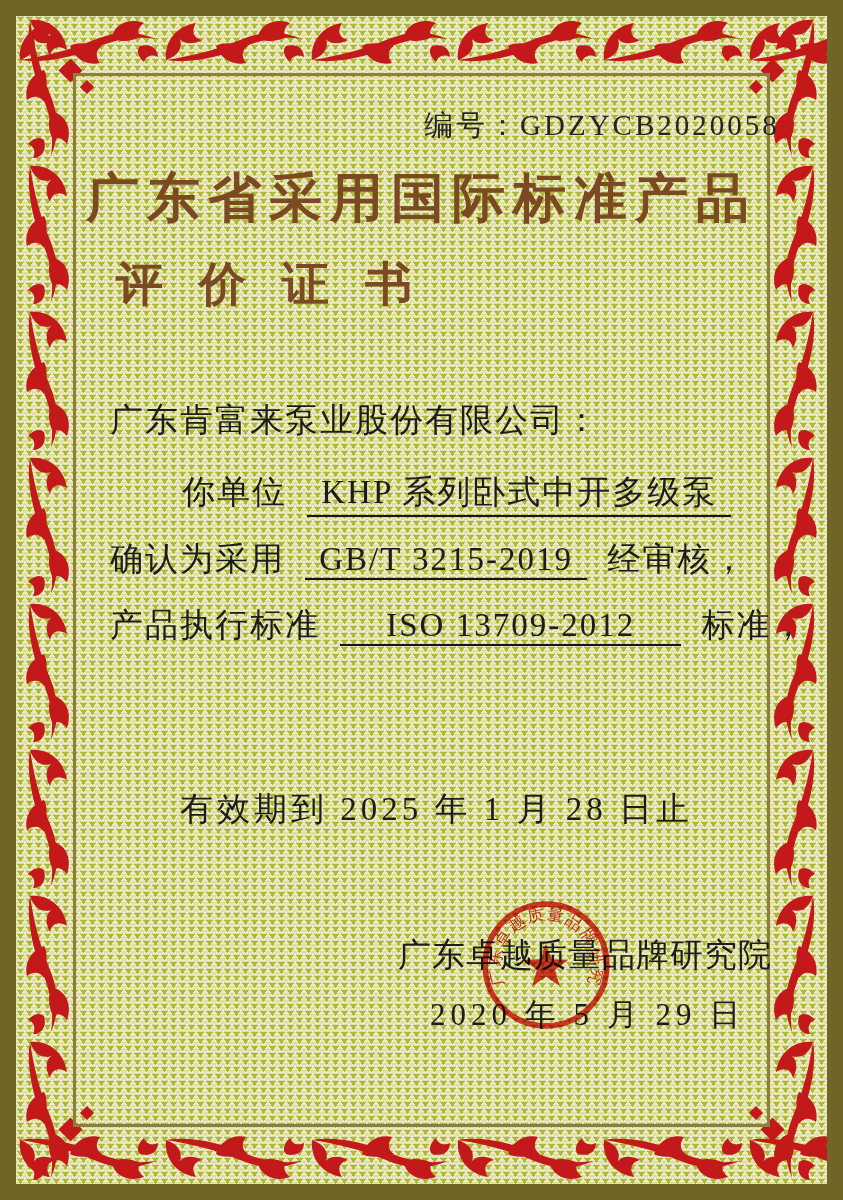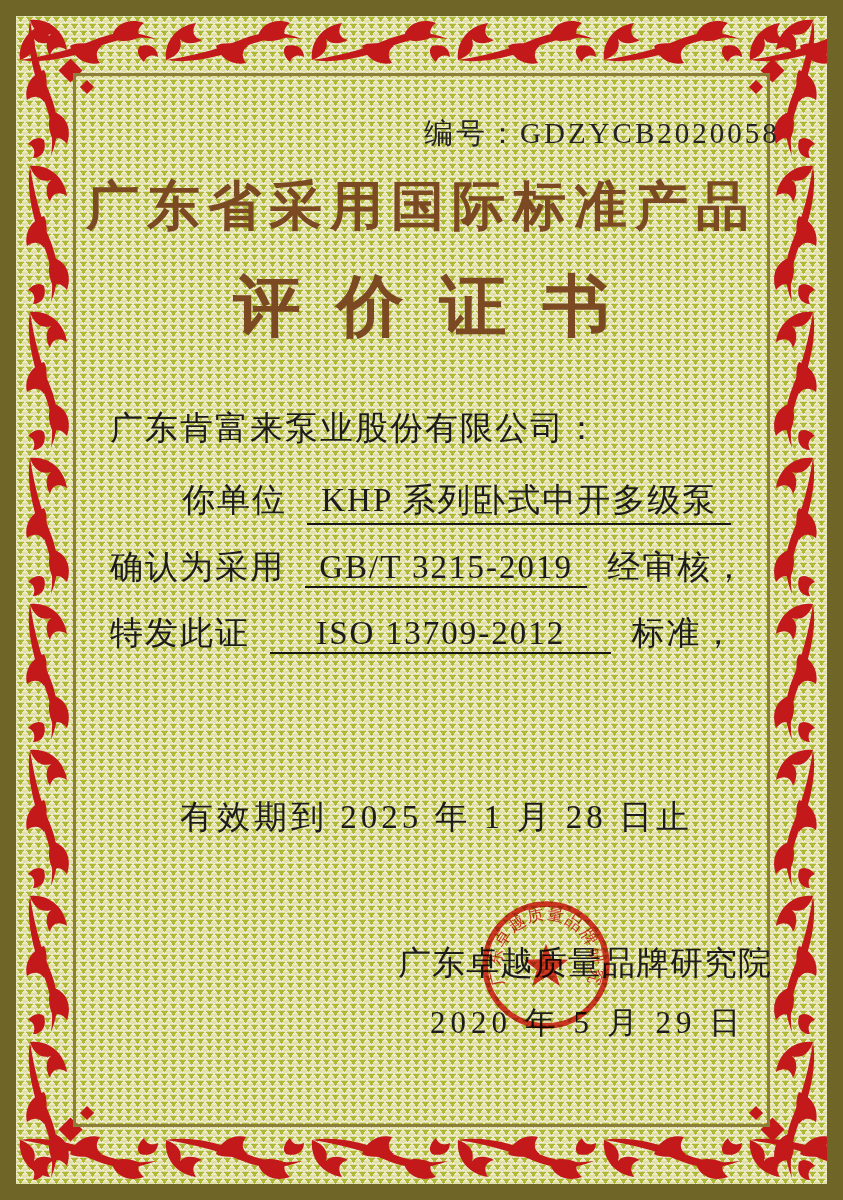--- a/index.html
+++ b/index.html
@@ -36,29 +36,29 @@
   .orn-strip{display:flex;height:58px;}
   .orn-side-strip{position:absolute;left:58px;top:0;width:1168px;height:58px;
     transform-origin:0 0;transform:rotate(90deg);display:flex;}
   .motif{flex:none;width:146px;height:58px;}
   .motif path{fill:#c3191b;}
   
   .diamond{position:absolute;background:#c3191b;transform:rotate(45deg);}
   .d1{width:17px;height:17px;}
   .d2{width:10px;height:10px;}
   
-  .txt{position:absolute;color:#1c1c1c;white-space:nowrap;margin-top:8px;}
+  .txt{position:absolute;color:#1c1c1c;white-space:nowrap;}
   .serial{left:424px;top:106px;font-size:29px;letter-spacing:3px;color:#242424;}
   .title{
     left:80px;right:80px;top:163px;text-align:center;
     font-size:53px;font-weight:bold;letter-spacing:8px;color:#7b4a22;
   }
   .subtitle{
-    left:80px;right:80px;top:253px;text-align:center;
-    font-size:67px;font-weight:bold;letter-spacing:36px;padding-left:36px;color:#7b4a22;
+    left:80px;right:80px;top:253px;
+    font-size:47px;font-weight:bold;letter-spacing:36px;padding-left:36px;color:#7b4a22;
   }
   .body-line{font-size:33px;letter-spacing:2px;}
   .company{left:110px;top:398px;}
   .l-unit{left:182px;top:470px;}
   .l-std{left:110px;top:537px;}
   .l-adopt{left:110px;top:603px;}
   .l-close{left:110px;top:669px;}
   .l-valid{left:180px;top:787px;letter-spacing:4px;}
   .issuer{left:398px;top:933px;font-size:33px;letter-spacing:1px;}
   .issue-date{left:430px;top:994px;font-size:31px;letter-spacing:5px;}
@@ -314,21 +314,21 @@
 
   <div class="txt body-line company">广东肯富来泵业股份有限公司：</div>
 
   <div class="txt body-line l-std">
     <span>确认为采用</span>
     <span class="uline">GB/T 3215-2019</span>
     <span>经审核，</span>
   </div>
 
   <div class="txt body-line l-adopt">
-    <span>特发此证</span>
+    <span>产品执行标准</span>
     <span class="uline wide">ISO 13709-2012</span>
     <span>标准，</span>
   </div>
 
 
   <div class="txt body-line l-valid">有效期到  2025 年 1 月 28 日止</div>
 
   <div class="txt issuer">广东卓越质量品牌研究院</div>
 
   <div class="txt issue-date">2020 年 5 月 29 日</div>

